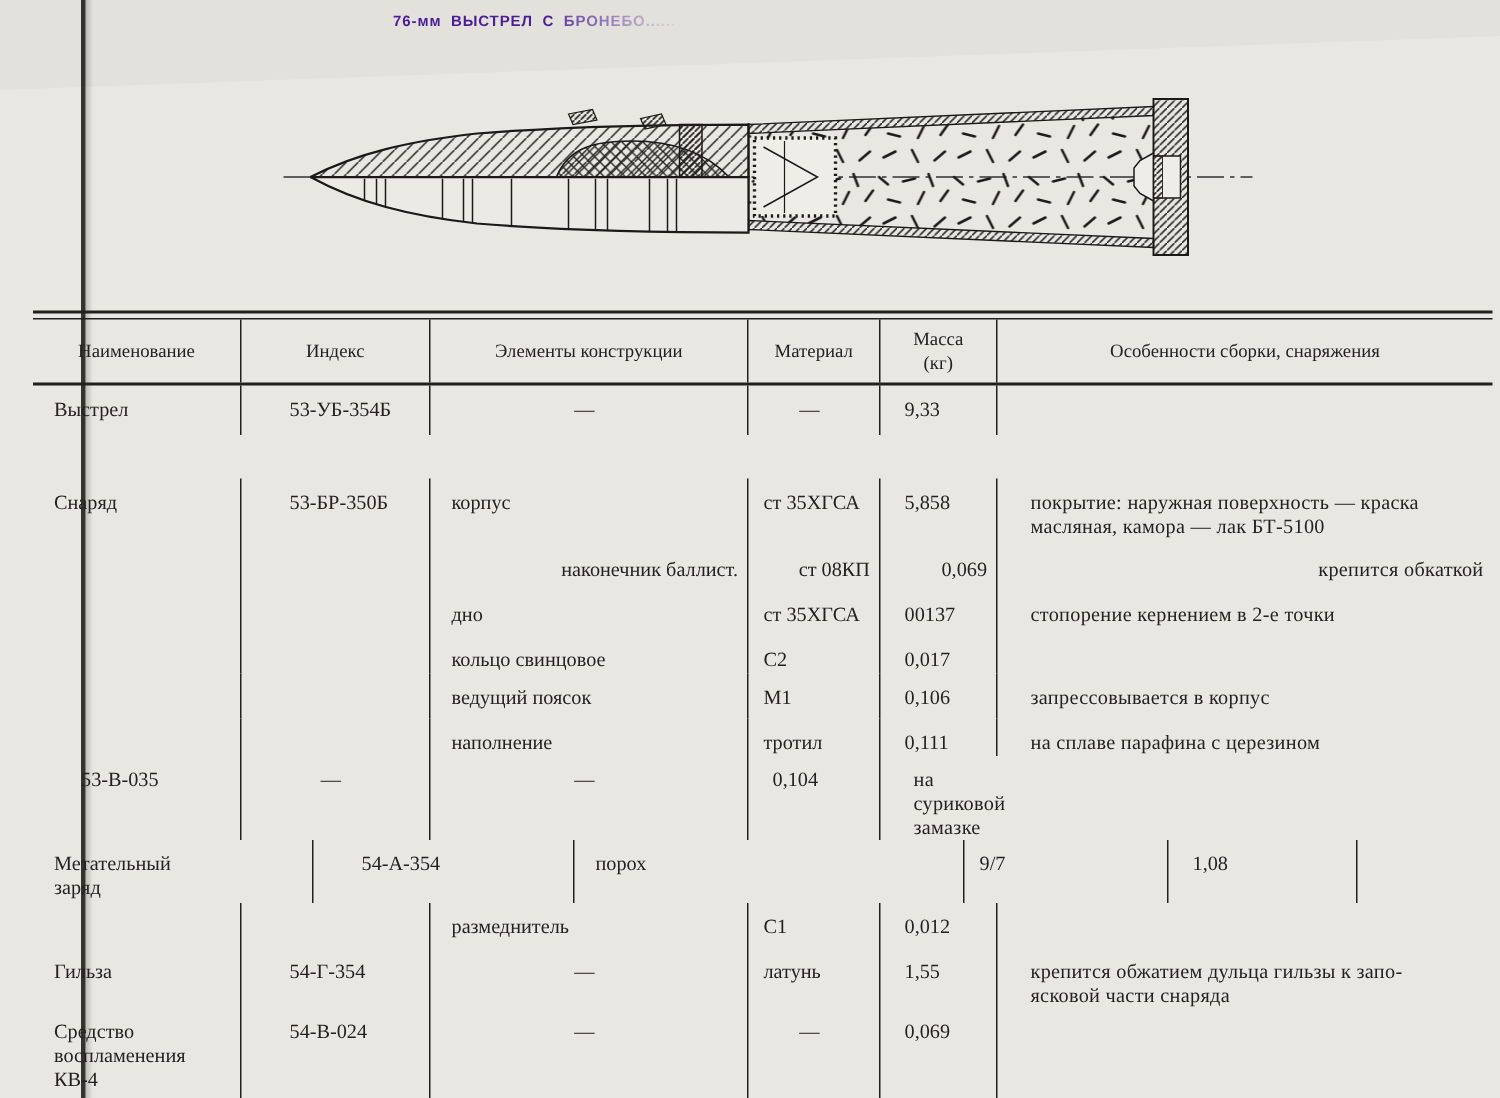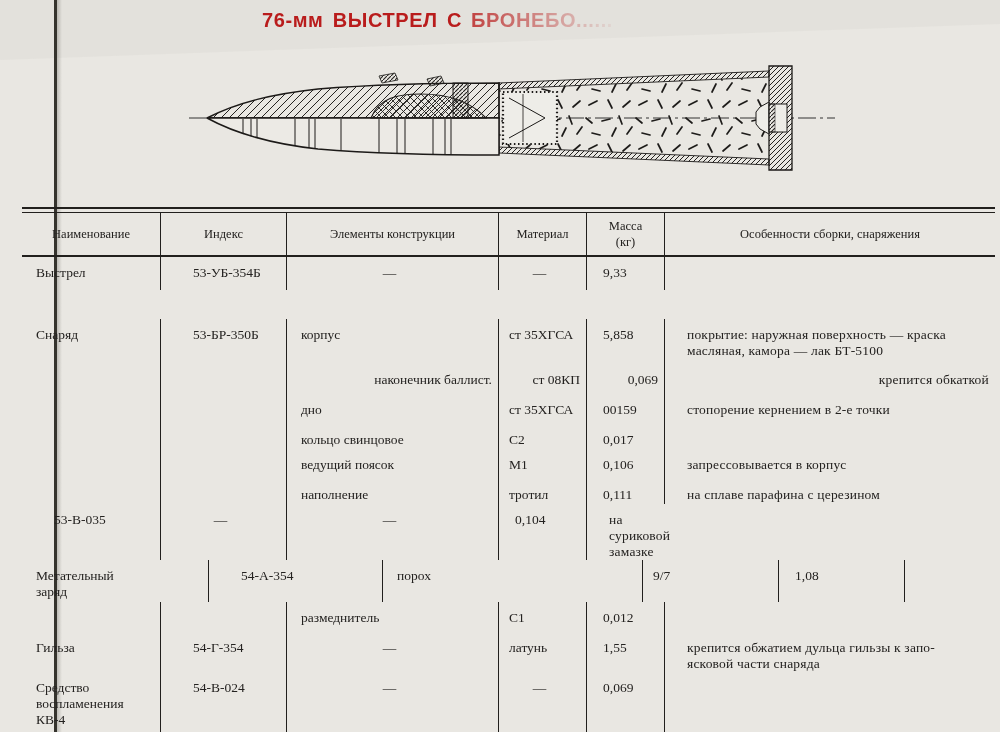--- a/index.html
+++ b/index.html
@@ -21,22 +21,22 @@
     background:#35332d;
   }
   .page-edge-soft{
     position:absolute;left:57px;top:0;bottom:0;width:5px;
     background:linear-gradient(to right,rgba(60,58,50,.25),rgba(60,58,50,0));
   }
   
   .doc-title{
     position:absolute;left:262px;top:9px;
     font-family:"Liberation Sans", sans-serif;
-    font-weight:bold;font-size:20px;letter-spacing:.6px;word-spacing:3px;
-    white-space:nowrap;color:#b91c1c;
+    font-weight:bold;font-size:10px;letter-spacing:.6px;word-spacing:3px;
+    white-space:nowrap;color:#4c1d95;
   }
   .doc-title .faded{
     display:inline-block;
     -webkit-mask-image:linear-gradient(to right,rgba(0,0,0,.8),rgba(0,0,0,.05));
     mask-image:linear-gradient(to right,rgba(0,0,0,.8),rgba(0,0,0,.05));
     filter:blur(.4px);
   }
   
   .figure{position:absolute;left:183px;top:52px;width:660px;height:134px;}
   
@@ -189,21 +189,21 @@
     <div class="td c-material">ст 08КП</div>
     <div class="td c-mass">0,069</div>
     <div class="td c-notes">крепится обкаткой</div>
   </div>
 
   <div class="trow" style="min-height: 30px;">
     <div class="td c-name"></div>
     <div class="td c-index"></div>
     <div class="td c-element">дно</div>
     <div class="td c-material">ст 35ХГСА</div>
-    <div class="td c-mass">00159</div>
+    <div class="td c-mass">00137</div>
     <div class="td c-notes">стопорение кернением в 2-е точки</div>
   </div>
 
   <div class="trow" style="min-height: 25px;">
     <div class="td c-name"></div>
     <div class="td c-index"></div>
     <div class="td c-element">кольцо свинцовое</div>
     <div class="td c-material">С2</div>
     <div class="td c-mass">0,017</div>
     <div class="td c-notes"></div>

